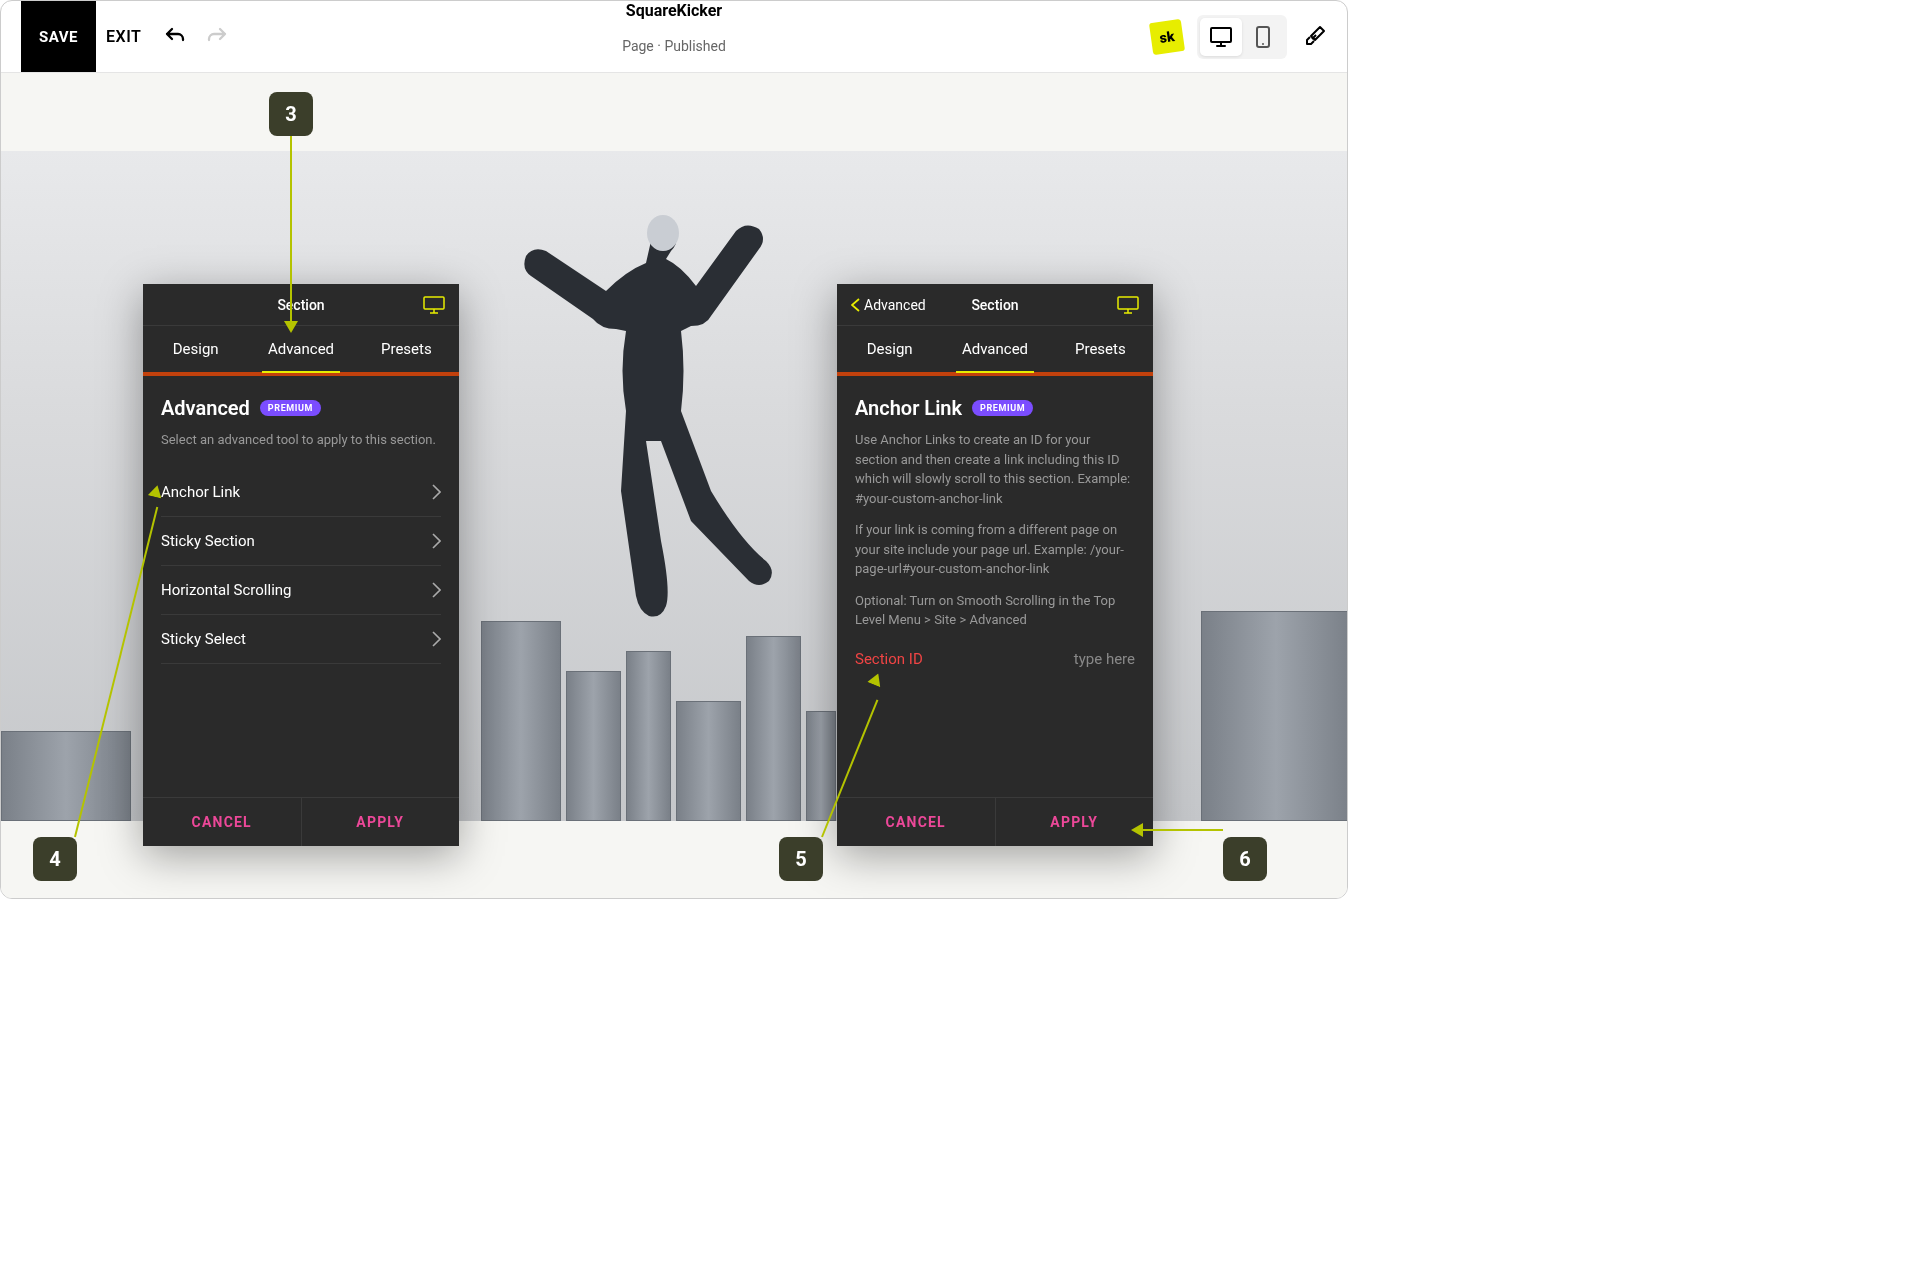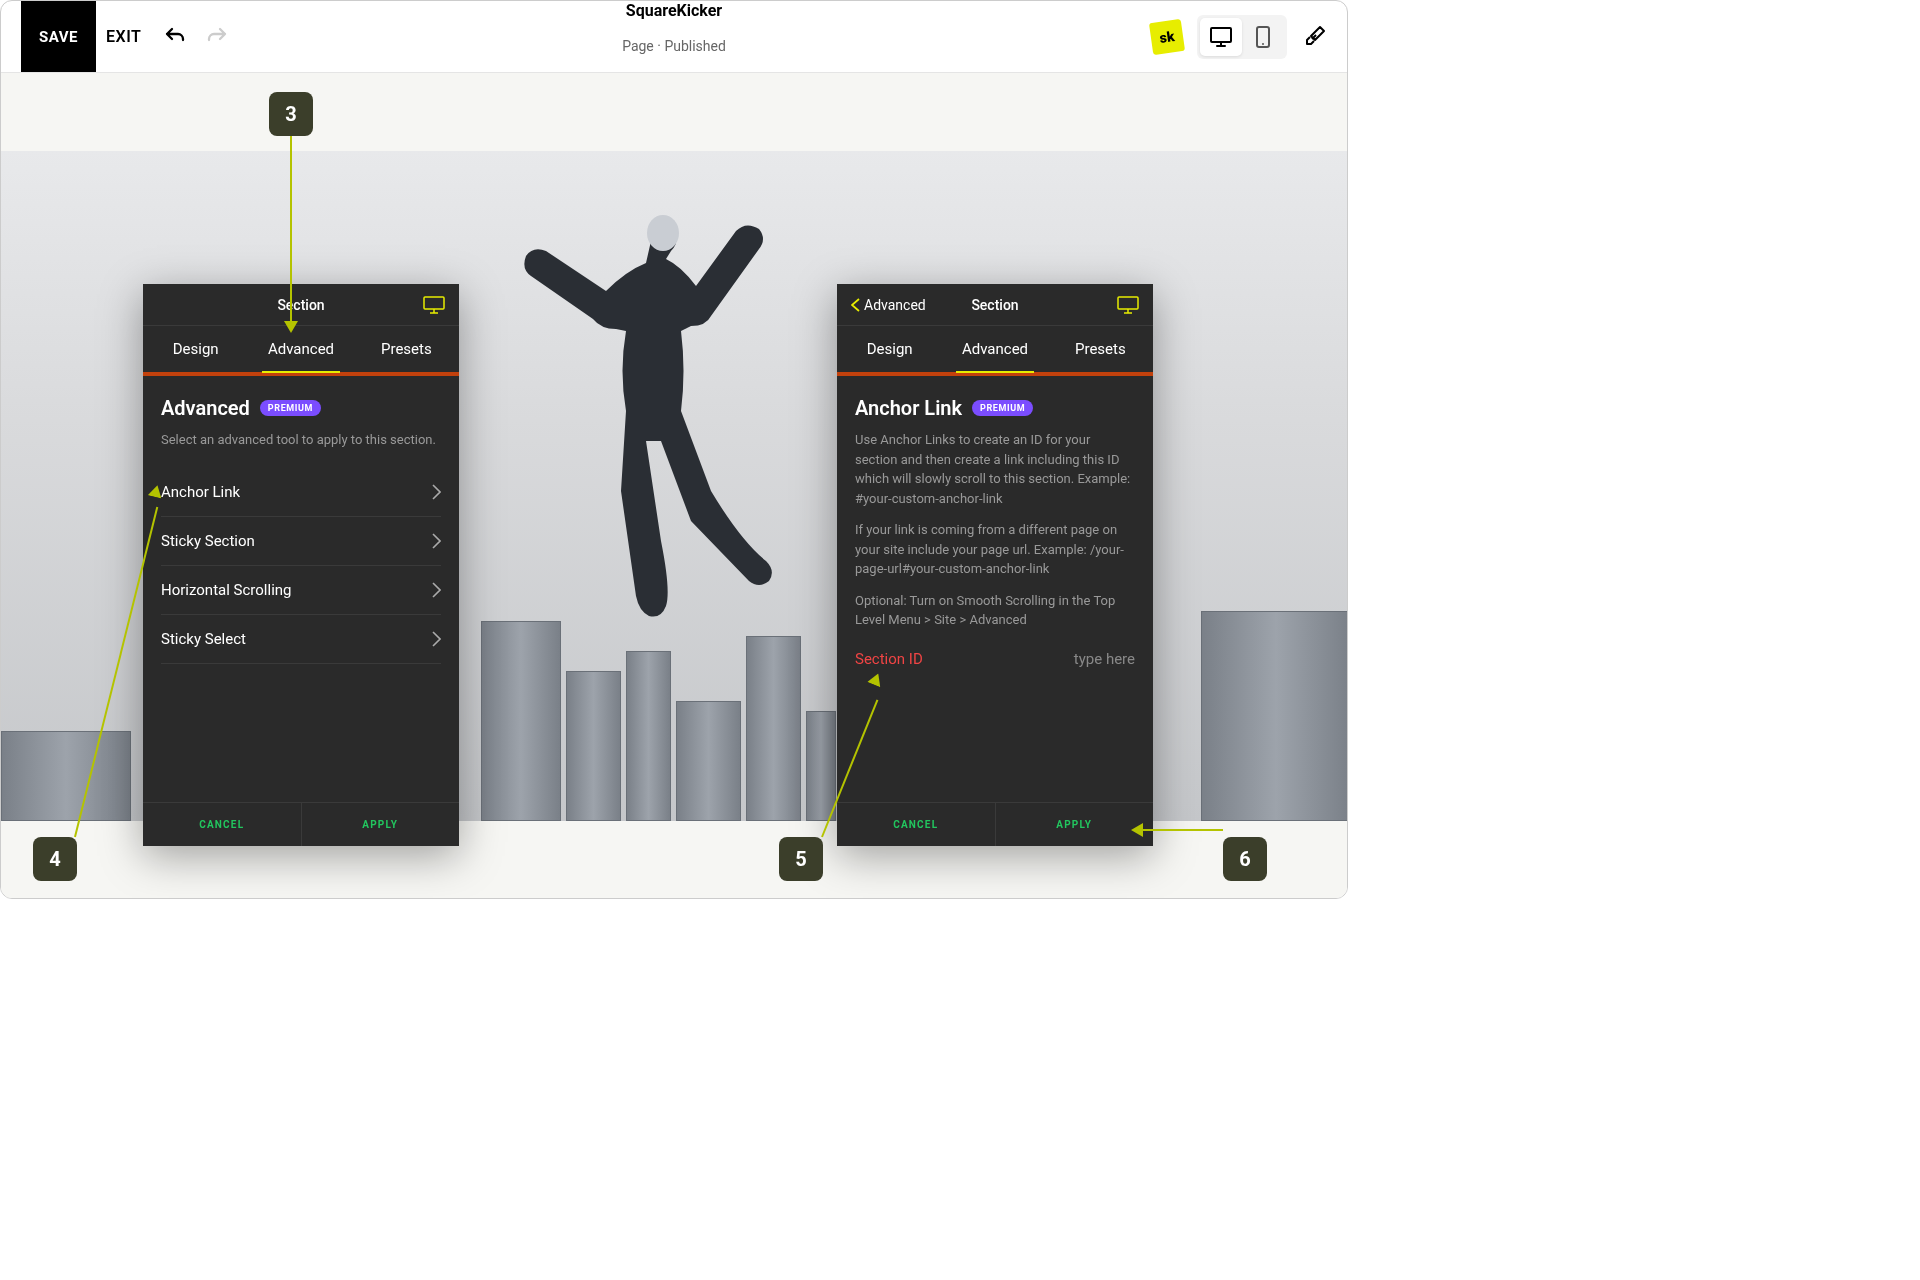--- a/index.html
+++ b/index.html
@@ -43,21 +43,21 @@
 .premium-badge { background: #7b4dff; color: #fff; font-size: 9px; font-weight: 700; letter-spacing: 0.6px; padding: 3px 8px; border-radius: 10px; }
 .panel-desc { font-size: 13px; color: #999; line-height: 1.5; margin-bottom: 18px; }
 .panel-desc p { margin-bottom: 12px; }
 .tool-list { display: flex; flex-direction: column; }
 .tool-item { display: flex; align-items: center; justify-content: space-between; padding: 15px 0; border-bottom: 1px solid #3a3a3a; font-size: 15px; color: #fff; background: none; border-left: none; border-right: none; border-top: none; cursor: pointer; text-align: left; }
 .field-row { display: flex; align-items: center; justify-content: space-between; margin-top: 20px; }
 .field-label { font-size: 15px; color: #ef4444; }
 .field-input { background: none; border: none; color: #fff; font-size: 15px; text-align: right; outline: none; width: 130px; }
 .field-input::placeholder { color: #888; }
 .panel-footer { display: flex; border-top: 1px solid #3a3a3a; }
-.panel-footer button { flex: 1; padding: 16px; background: none; border: none; color: #22c55e; font-size: 10px; font-weight: 700; letter-spacing: 1.2px; cursor: pointer; }
+.panel-footer button { flex: 1; padding: 16px; background: none; border: none; color: #ec4899; font-size: 14px; font-weight: 700; letter-spacing: 1.2px; cursor: pointer; }
 .panel-footer button:first-child { border-right: 1px solid #3a3a3a; }
 
 .callout { position: absolute; width: 44px; height: 44px; background: #3b3e2a; color: #fff; display: flex; align-items: center; justify-content: center; font-size: 20px; font-weight: 700; border-radius: 8px; z-index: 20; }
 .callout-line { position: absolute; background: #b4c300; z-index: 15; }
 .arrow-head { position: absolute; z-index: 15; }
 </style>
 </head>
 <body>
 
 <div class="toolbar">

